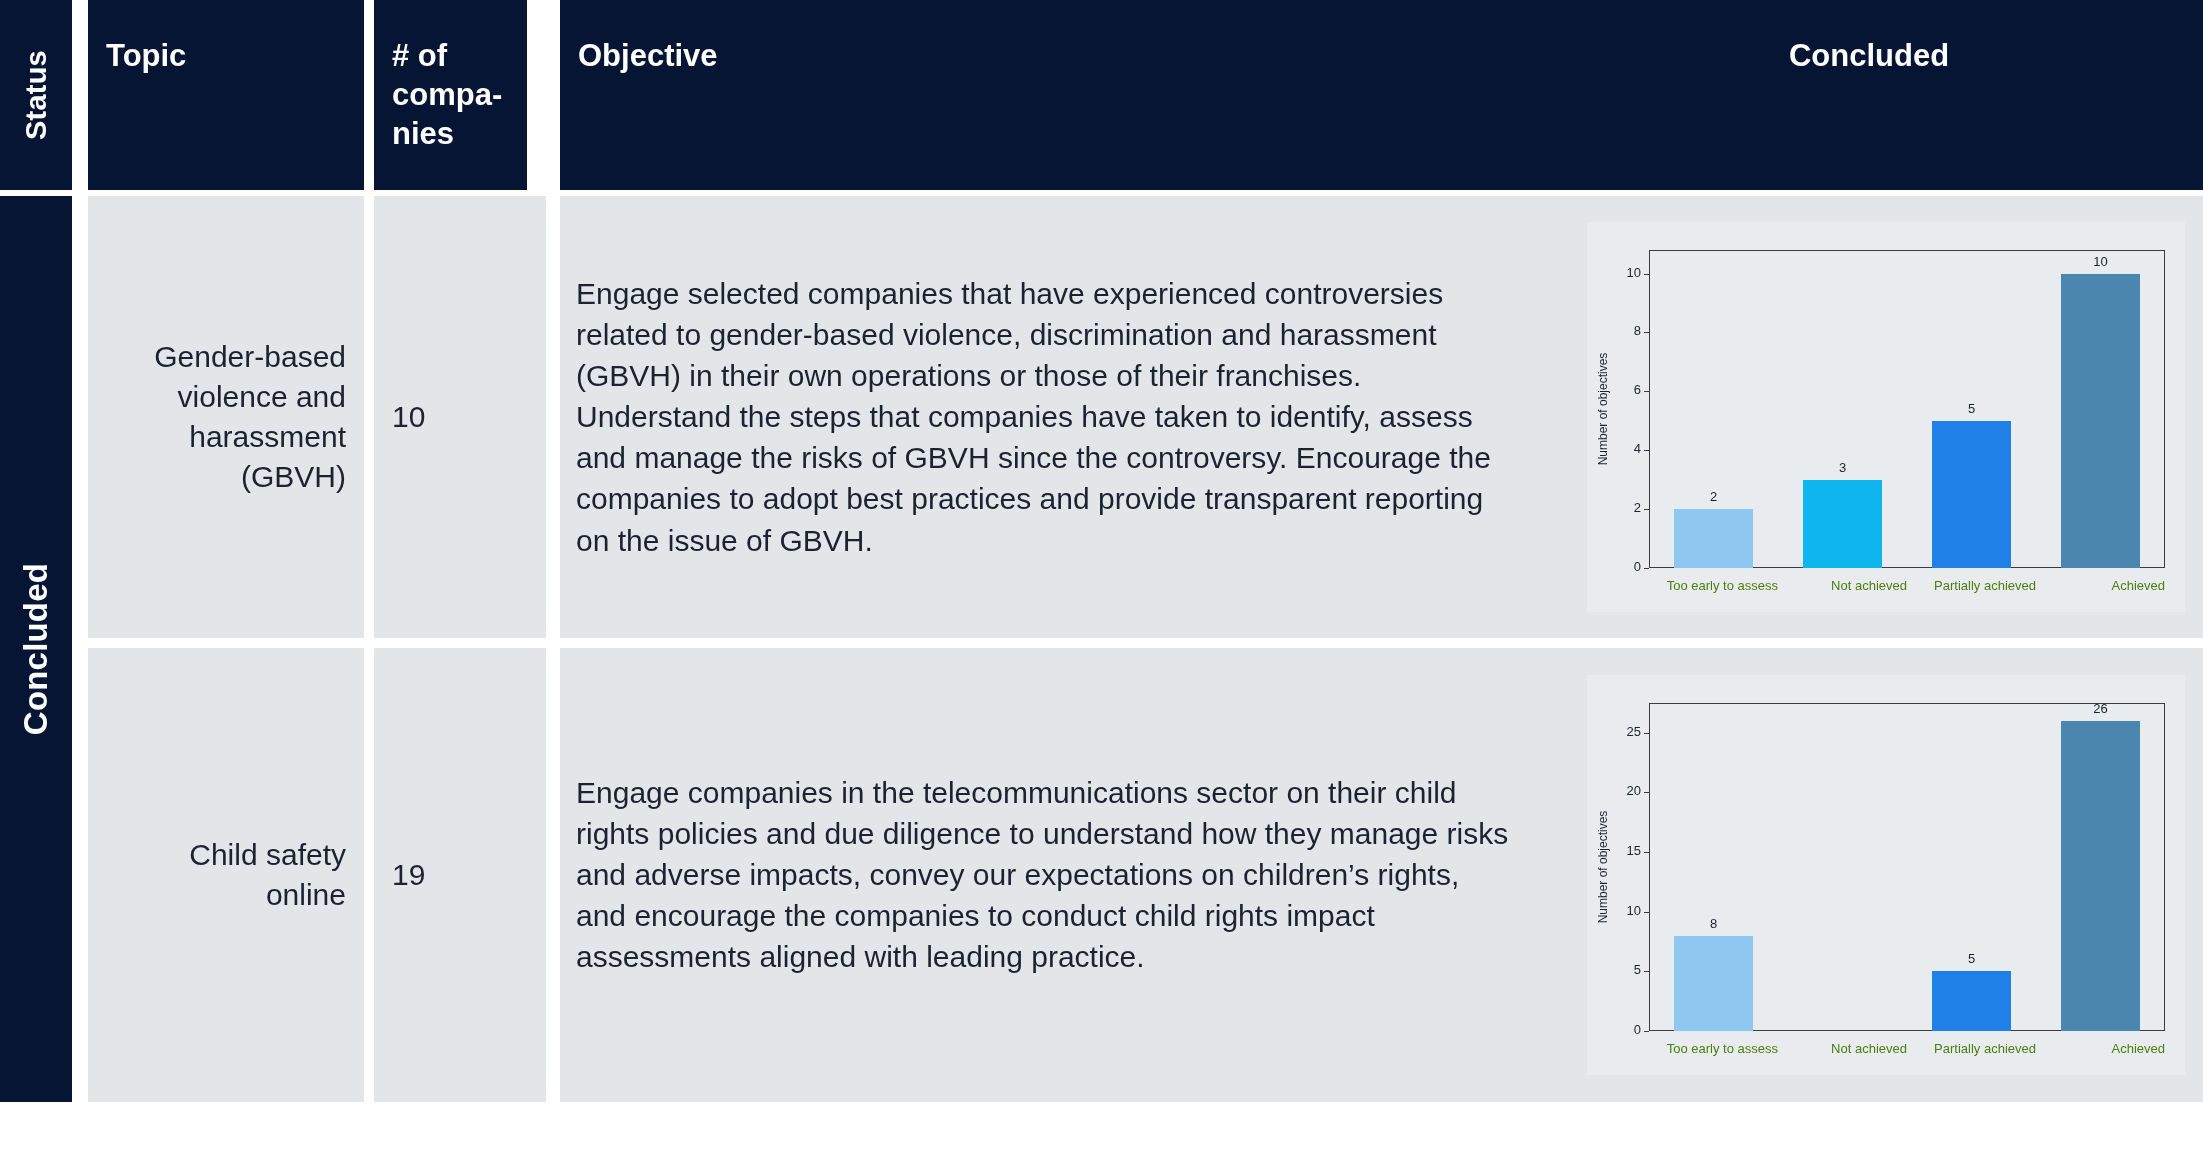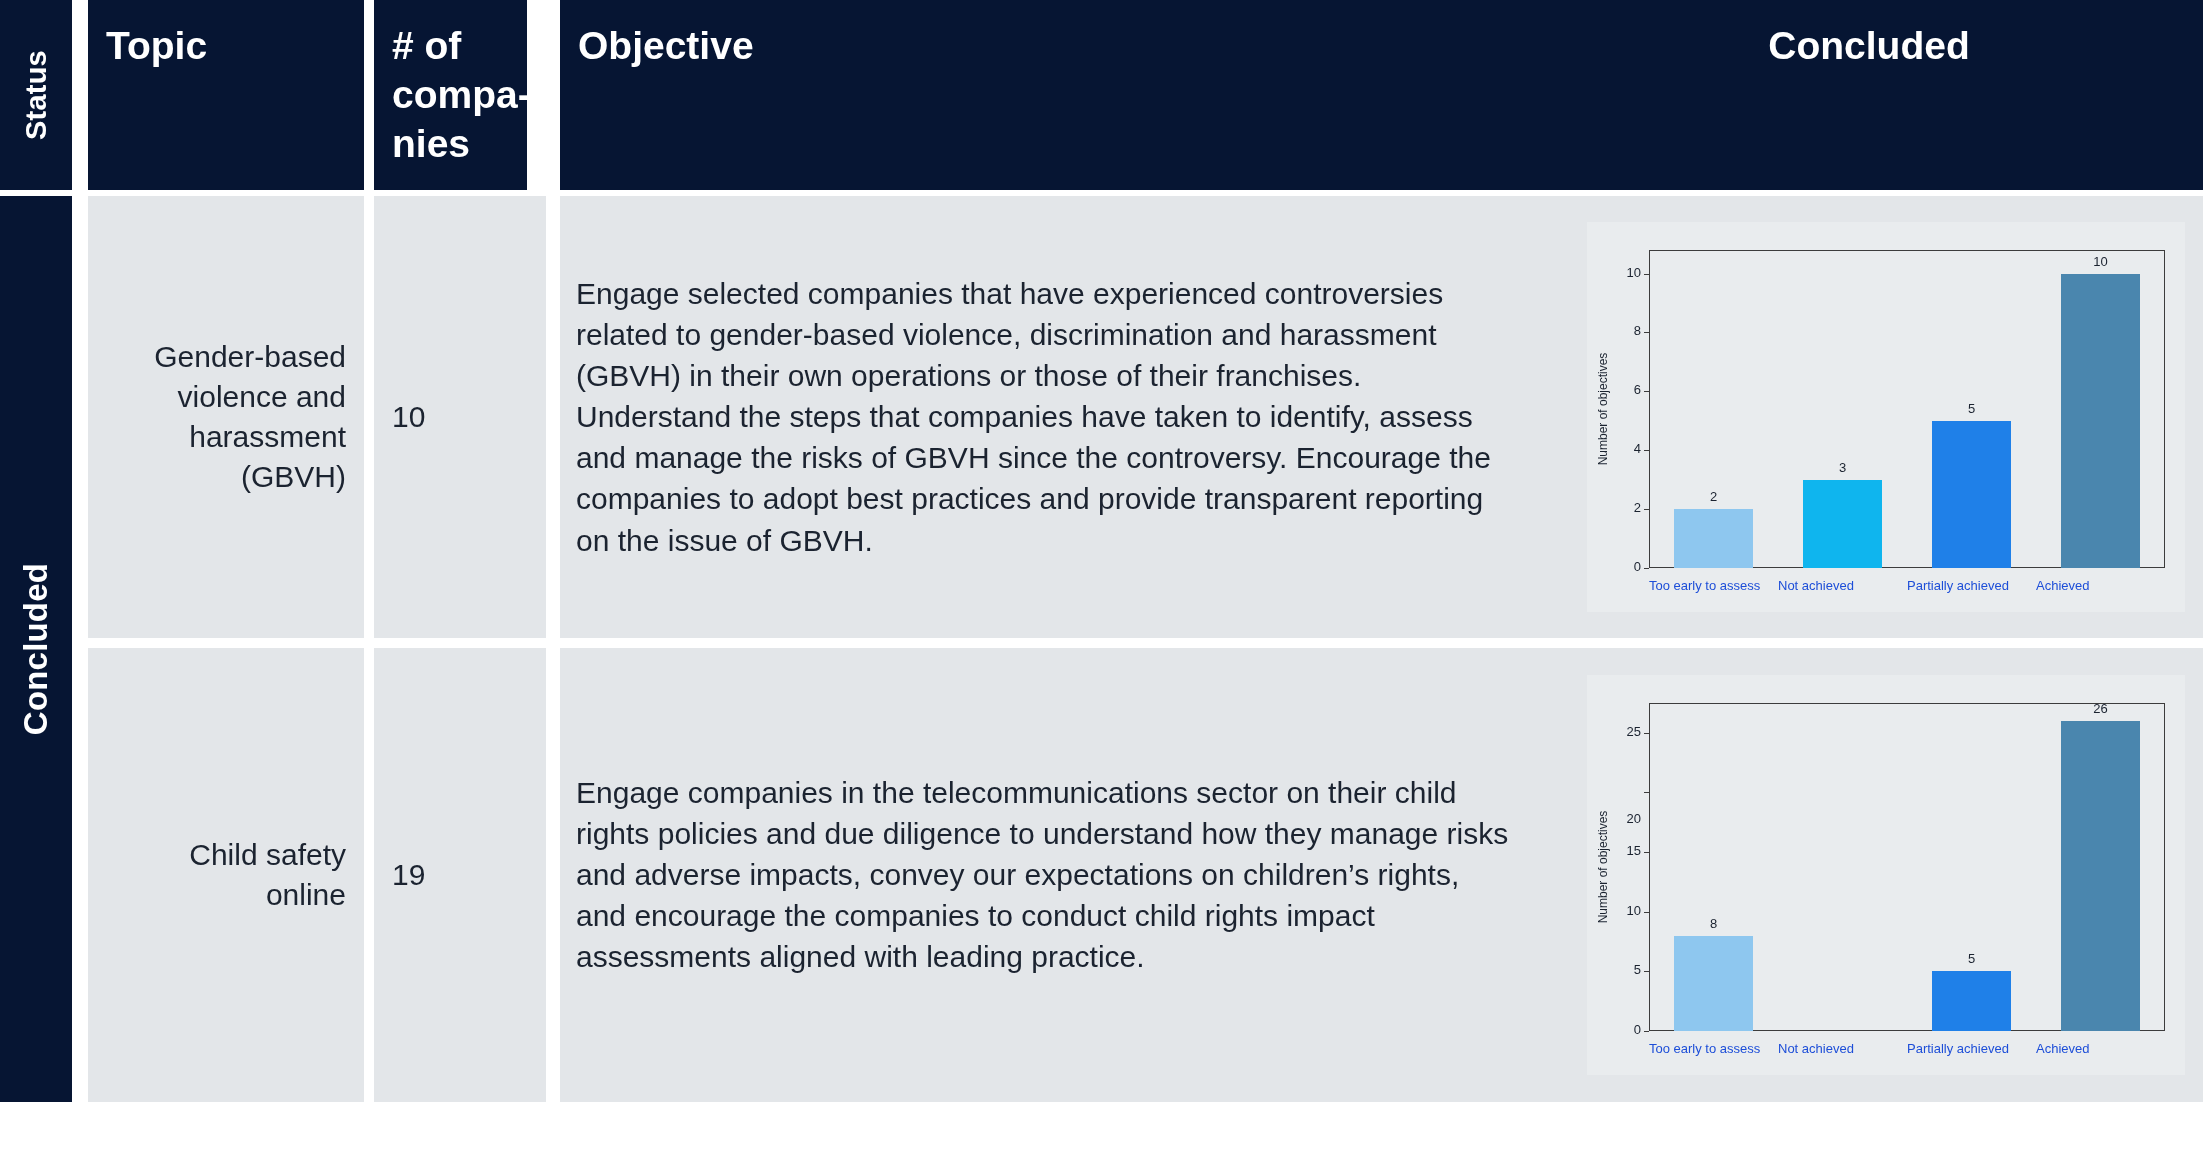--- a/index.html
+++ b/index.html
@@ -62,23 +62,23 @@
     justify-content: center;
     color: #ffffff;
     font-size: 33px;
     font-weight: bold;
     letter-spacing: 0.2px;
   }
 
   
   .hdr { position: absolute; top: 0; height: 190px; background: #061533; }
   .hdr-inner {
-    padding: 22px 18px 0 18px;
+    padding: 37px 18px 0 18px;
     color: #ffffff;
-    font-size: 39px;
+    font-size: 31px;
     font-weight: bold;
     line-height: 1.25;
   }
   .hdr-topic     { left: 88px;  width: 276px; }
   .hdr-count     { left: 374px; width: 153px; }
   .hdr-objective { left: 560px; width: 975px; }
   .hdr-progress  { left: 1535px; width: 668px; }
   .hdr-progress .hdr-inner { text-align: center; }
 
   
@@ -149,22 +149,22 @@
   .ytick {
     position: absolute;
     font-size: 13px;
     color: #1b2330;
     text-align: right;
     white-space: nowrap;
   }
   .xtick {
     position: absolute;
     font-size: 13px;
-    color: #1d4ed8;
-    text-align: left;
+    color: #4d7c0f;
+    text-align: right;
     white-space: nowrap;
   }
   .bar {
     position: absolute;
     bottom: 0;
   }
   .barlabel {
     position: absolute;
     font-size: 13px;
     color: #1b2330;
@@ -252,21 +252,21 @@
           <div class="plot-frame" style="left: 62px; top: 28px; width: 516px; height: 328px;"></div>
           <div class="ylabel" style="left: 16px; top: 192px; transform: rotate(-90deg) translate(-50%, -50%);">Number of objectives</div>
           <div class="ytick" style="left: 18px; width: 36px; top: 347px;">0</div>
           <div style="position: absolute; left: 57px; top: 356px; width: 5px; height: 1px; background: rgb(60, 60, 60);"></div>
           <div class="ytick" style="left: 18px; width: 36px; top: 287.364px;">5</div>
           <div style="position: absolute; left: 57px; top: 296.364px; width: 5px; height: 1px; background: rgb(60, 60, 60);"></div>
           <div class="ytick" style="left: 18px; width: 36px; top: 227.727px;">10</div>
           <div style="position: absolute; left: 57px; top: 236.727px; width: 5px; height: 1px; background: rgb(60, 60, 60);"></div>
           <div class="ytick" style="left: 18px; width: 36px; top: 168.091px;">15</div>
           <div style="position: absolute; left: 57px; top: 177.091px; width: 5px; height: 1px; background: rgb(60, 60, 60);"></div>
-          <div class="ytick" style="left: 18px; width: 36px; top: 108.455px; margin-top: 28px;">20</div>
+          <div class="ytick" style="left: 18px; width: 36px; top: 108.455px;">20</div>
           <div style="position: absolute; left: 57px; top: 117.455px; width: 5px; height: 1px; background: rgb(60, 60, 60);"></div>
           <div class="ytick" style="left: 18px; width: 36px; top: 48.8182px;">25</div>
           <div style="position: absolute; left: 57px; top: 57.8182px; width: 5px; height: 1px; background: rgb(60, 60, 60);"></div>
           <div class="bar" style="left: 86.51px; top: 260.582px; width: 79.98px; height: 95.4182px; background: rgb(142, 199, 239);"></div>
           <div class="barlabel" style="left: 62px; width: 129px; top: 240.582px;">8</div>
           <div class="xtick" style="left: 62px; width: 129px; top: 366px;">Too early to assess</div>
           <div class="xtick" style="left: 191px; width: 129px; top: 366px;">Not achieved</div>
           <div class="bar" style="left: 344.51px; top: 296.364px; width: 79.98px; height: 59.6364px; background: rgb(31, 128, 232);"></div>
           <div class="barlabel" style="left: 320px; width: 129px; top: 276.364px;">5</div>
           <div class="xtick" style="left: 320px; width: 129px; top: 366px;">Partially achieved</div>

